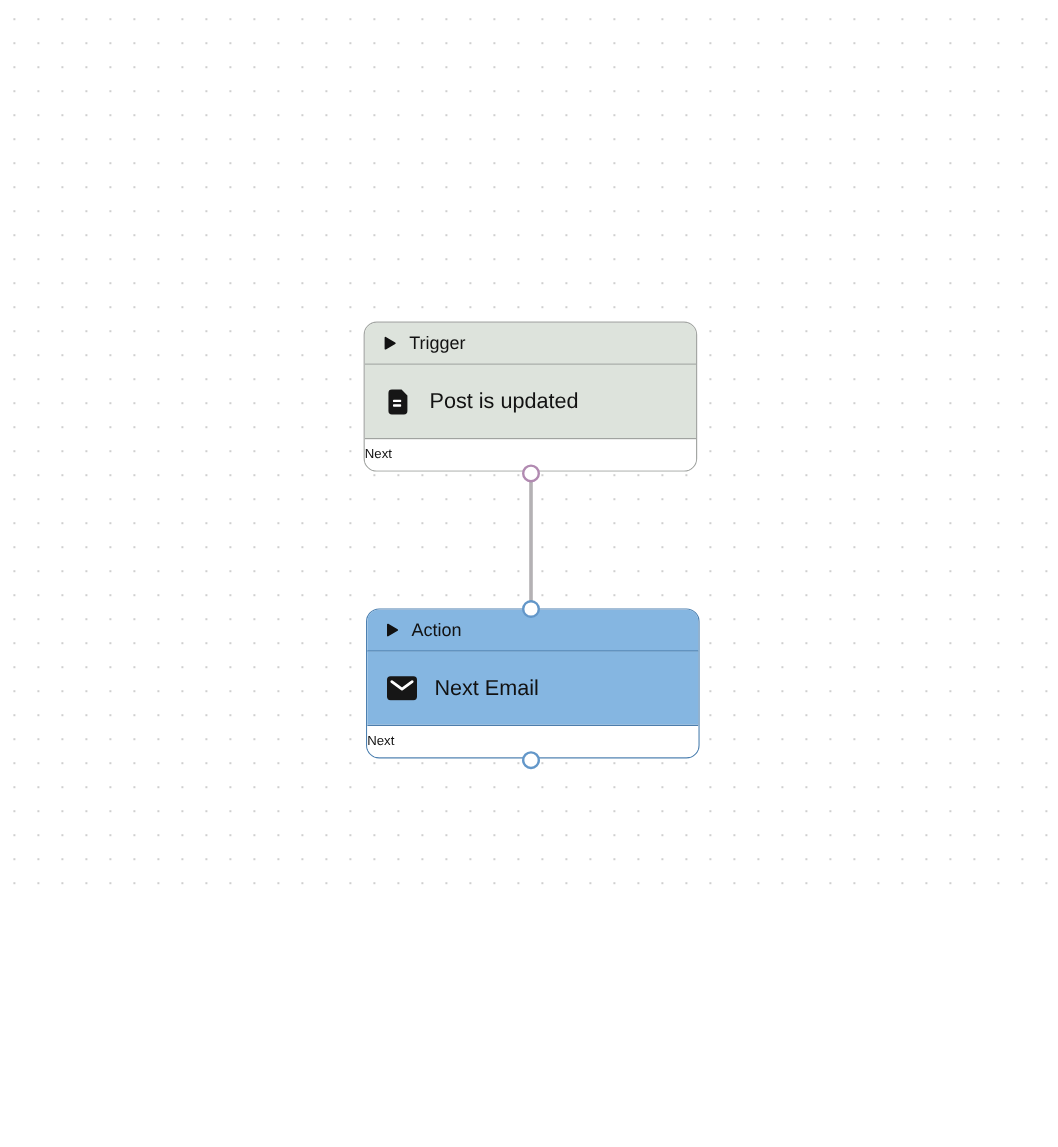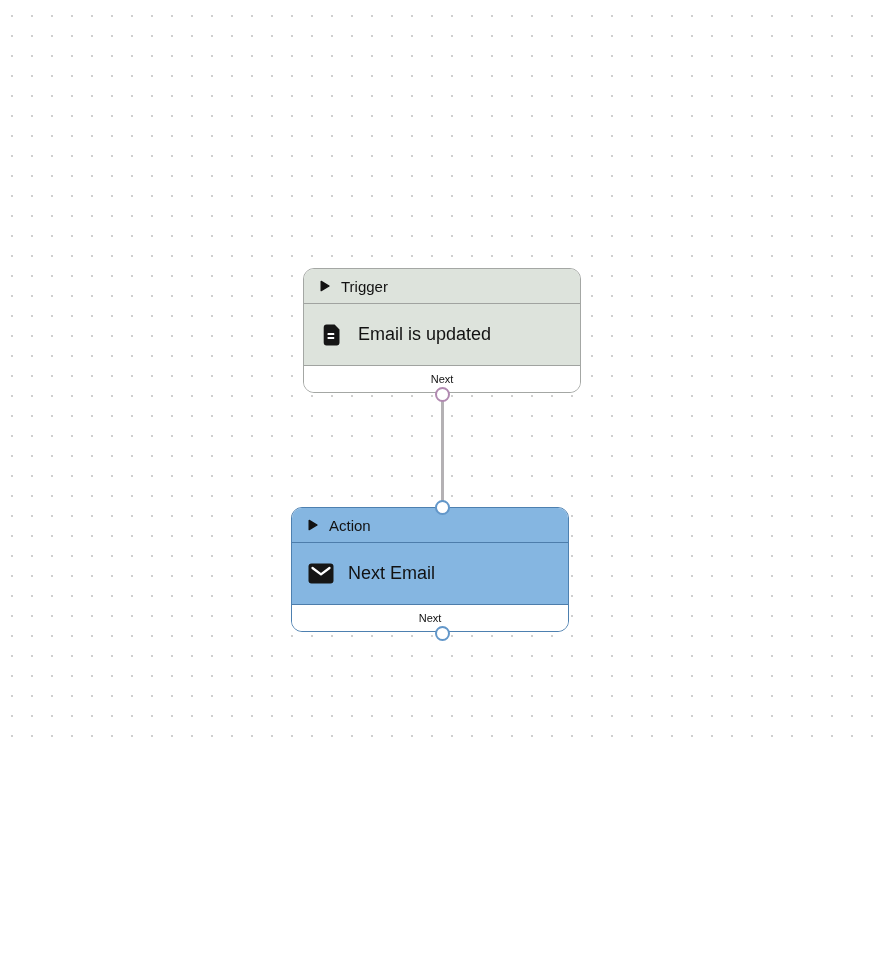--- a/index.html
+++ b/index.html
@@ -38,21 +38,21 @@
     position: absolute;
     width: 278px;
     box-sizing: border-box;
     border: 1.5px solid var(--border, #999);
     border-radius: 11px;
     background: #ffffff;
     overflow: hidden;
     z-index: 2;
   }
   .node-trigger { left: 303px; top: 268px; }
-  .node-action  { left: 291px; top: 507px; }
+  .node-action  { left: 305px; top: 507px; }
 
   .node-header {
     box-sizing: border-box;
     height: 35px;
     background: var(--fill);
     border-bottom: 1px solid var(--divider);
     display: flex;
     align-items: center;
     gap: 11px;
     padding: 0 16px;
@@ -71,21 +71,21 @@
     font-size: 18px;
     color: #121212;
   }
   .node-footer {
     box-sizing: border-box;
     height: 27px;
     background: #ffffff;
     border-top: 1px solid var(--divider);
     display: flex;
     align-items: center;
-    justify-content: center;
+    justify-content: flex-start;
     font-size: 11px;
     color: #121212;
   }
 
   .icon-wrap {
     display: inline-flex;
     align-items: center;
     justify-content: center;
     flex: 0 0 auto;
   }
@@ -123,21 +123,21 @@
       <span>Trigger</span>
     </div>
     <div class="node-body">
       <span class="icon-wrap">
         <svg width="24" height="24" viewBox="0 0 24 24">
           <path d="M6.6 1.6 h8 l4.9 4.9 v13 a2.9 2.9 0 0 1 -2.9 2.9 H6.6 a2.9 2.9 0 0 1 -2.9 -2.9 V4.5 a2.9 2.9 0 0 1 2.9 -2.9 Z" fill="#161616"></path>
           <rect x="7.5" y="10.1" width="6.8" height="2" rx="0.6" fill="#ffffff"></rect>
           <rect x="7.5" y="13.9" width="6.8" height="2" rx="0.6" fill="#ffffff"></rect>
         </svg>
       </span>
-      <span>Email is updated</span>
+      <span>Post is updated</span>
     </div>
     <div class="node-footer">
       <span>Next</span>
     </div>
   </div>
 
   <div class="node node-action" style="--fill: #85b6e1; --border: #4d80b0; --divider: #4d7dab;">
     <div class="node-header">
       <span class="icon-wrap">
         <svg width="10" height="12" viewBox="0 0 10 12">

